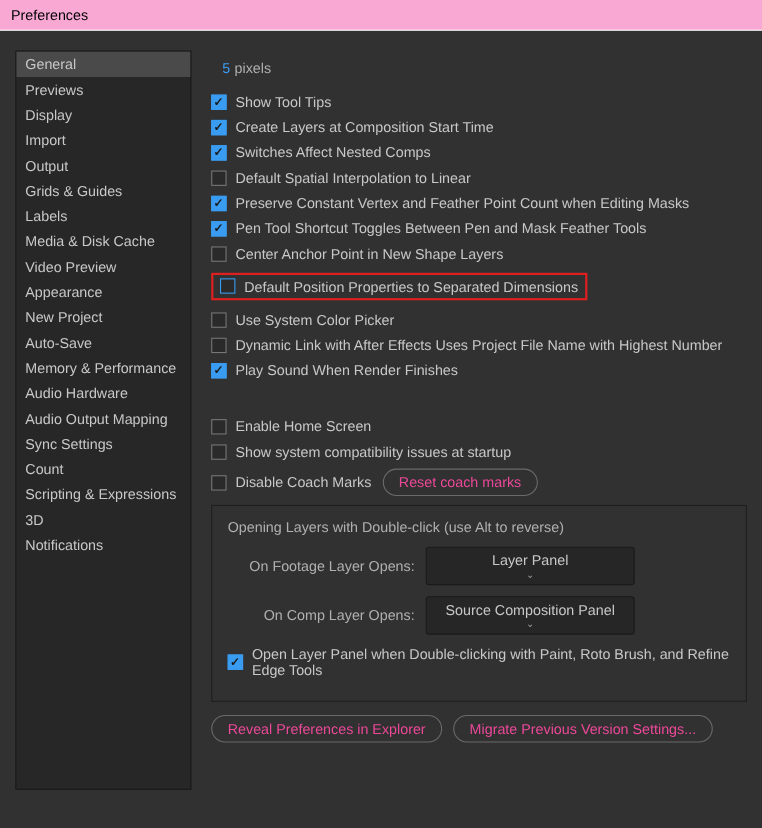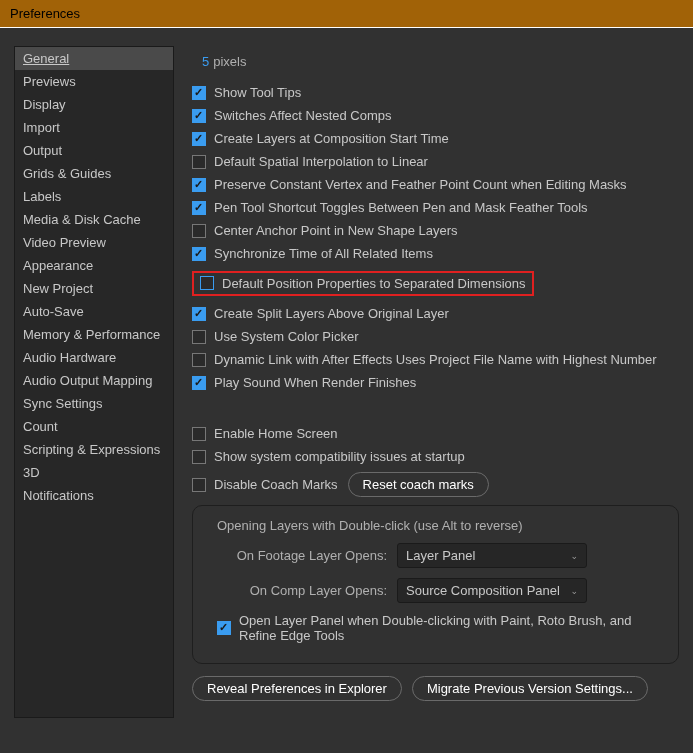--- a/index.html
+++ b/index.html
@@ -6,21 +6,21 @@
     body {
       font-family: -apple-system, BlinkMacSystemFont, "Segoe UI", Arial, sans-serif;
       font-size: 13px;
       background: #fff;
       color: #c8c8c8;
       width: 693px;
       height: 753px;
       overflow: hidden;
     }
     .title-bar {
-      background: #a16207;
+      background: #f9a8d4;
       color: #000;
       padding: 6px 10px;
       font-size: 13px;
     }
     .window {
       background: #313131;
       position: absolute;
       top: 28px;
       left: 0;
       right: 0;
@@ -40,21 +40,20 @@
       height: 672px;
     }
     .sidebar-item {
       padding: 4px 8px;
       color: #c8c8c8;
       cursor: pointer;
       font-size: 13px;
     }
     .sidebar-item.selected {
       background: #4a4a4a;
-      text-decoration: underline;
     }
     .main {
       flex: 1;
       padding-top: 0;
     }
     .row {
       display: flex;
       align-items: center;
       margin-bottom: 8px;
       color: #c8c8c8;
@@ -97,22 +96,22 @@
       display: inline-flex;
       align-items: flex-start;
       margin: 2px 0;
     }
     .highlight-box .checkbox {
       border-color: #3a9cf0;
     }
     .spacer { height: 28px; }
     .group {
       border: 1px solid #1e1e1e;
-      border-radius: 10px;
-      padding: 12px 24px;
+      border-radius: 0;
+      padding: 12px 14px;
       margin-top: 6px;
       margin-bottom: 12px;
     }
     .group-title {
       color: #b0b0b0;
       font-size: 13px;
       margin-bottom: 10px;
     }
     .select-row {
       display: flex;
@@ -131,31 +130,32 @@
       border: 1px solid #1a1a1a;
       border-radius: 3px;
       padding: 4px 8px;
       color: #c8c8c8;
       width: 190px;
       display: flex;
       justify-content: space-between;
       align-items: center;
       cursor: pointer;
       font-size: 13px;
+      flex-direction: column;
     }
     .chevron {
       font-size: 9px;
       color: #999;
     }
     .pill-btn {
       background: transparent;
       border: 1px solid #6a6a6a;
       border-radius: 14px;
       padding: 4px 14px;
-      color: #ffffff;
+      color: #ec4899;
       cursor: pointer;
       font-size: 13px;
       margin-right: 10px;
     }
     .inline-btn-row {
       display: flex;
       align-items: center;
       margin-top: 8px;
     }
     .bottom-btns {
@@ -201,55 +201,47 @@
         <span>pixels</span>
       </div>
 
       <div id="checks">
           <div class="row">
             <span class="checkbox checked"></span>
             <span>Show Tool Tips</span>
           </div>
           <div class="row">
             <span class="checkbox checked"></span>
+            <span>Create Layers at Composition Start Time</span>
+          </div>
+          <div class="row">
+            <span class="checkbox checked"></span>
             <span>Switches Affect Nested Comps</span>
           </div>
           <div class="row">
-            <span class="checkbox checked"></span>
-            <span>Create Layers at Composition Start Time</span>
-          </div>
-          <div class="row">
             <span class="checkbox"></span>
             <span>Default Spatial Interpolation to Linear</span>
           </div>
           <div class="row">
             <span class="checkbox checked"></span>
             <span>Preserve Constant Vertex and Feather Point Count when Editing Masks</span>
           </div>
           <div class="row">
             <span class="checkbox checked"></span>
             <span>Pen Tool Shortcut Toggles Between Pen and Mask Feather Tools</span>
           </div>
           <div class="row">
             <span class="checkbox"></span>
             <span>Center Anchor Point in New Shape Layers</span>
-          </div>
-          <div class="row">
-            <span class="checkbox checked"></span>
-            <span>Synchronize Time of All Related Items</span>
           </div>
           <div class="row">
             <span class="highlight-box">
               <span class="checkbox"></span>
               <span>Default Position Properties to Separated Dimensions</span>
             </span>
-          </div>
-          <div class="row">
-            <span class="checkbox checked"></span>
-            <span>Create Split Layers Above Original Layer</span>
           </div>
           <div class="row">
             <span class="checkbox"></span>
             <span>Use System Color Picker</span>
           </div>
           <div class="row">
             <span class="checkbox"></span>
             <span>Dynamic Link with After Effects Uses Project File Name with Highest Number</span>
           </div>
           <div class="row">

